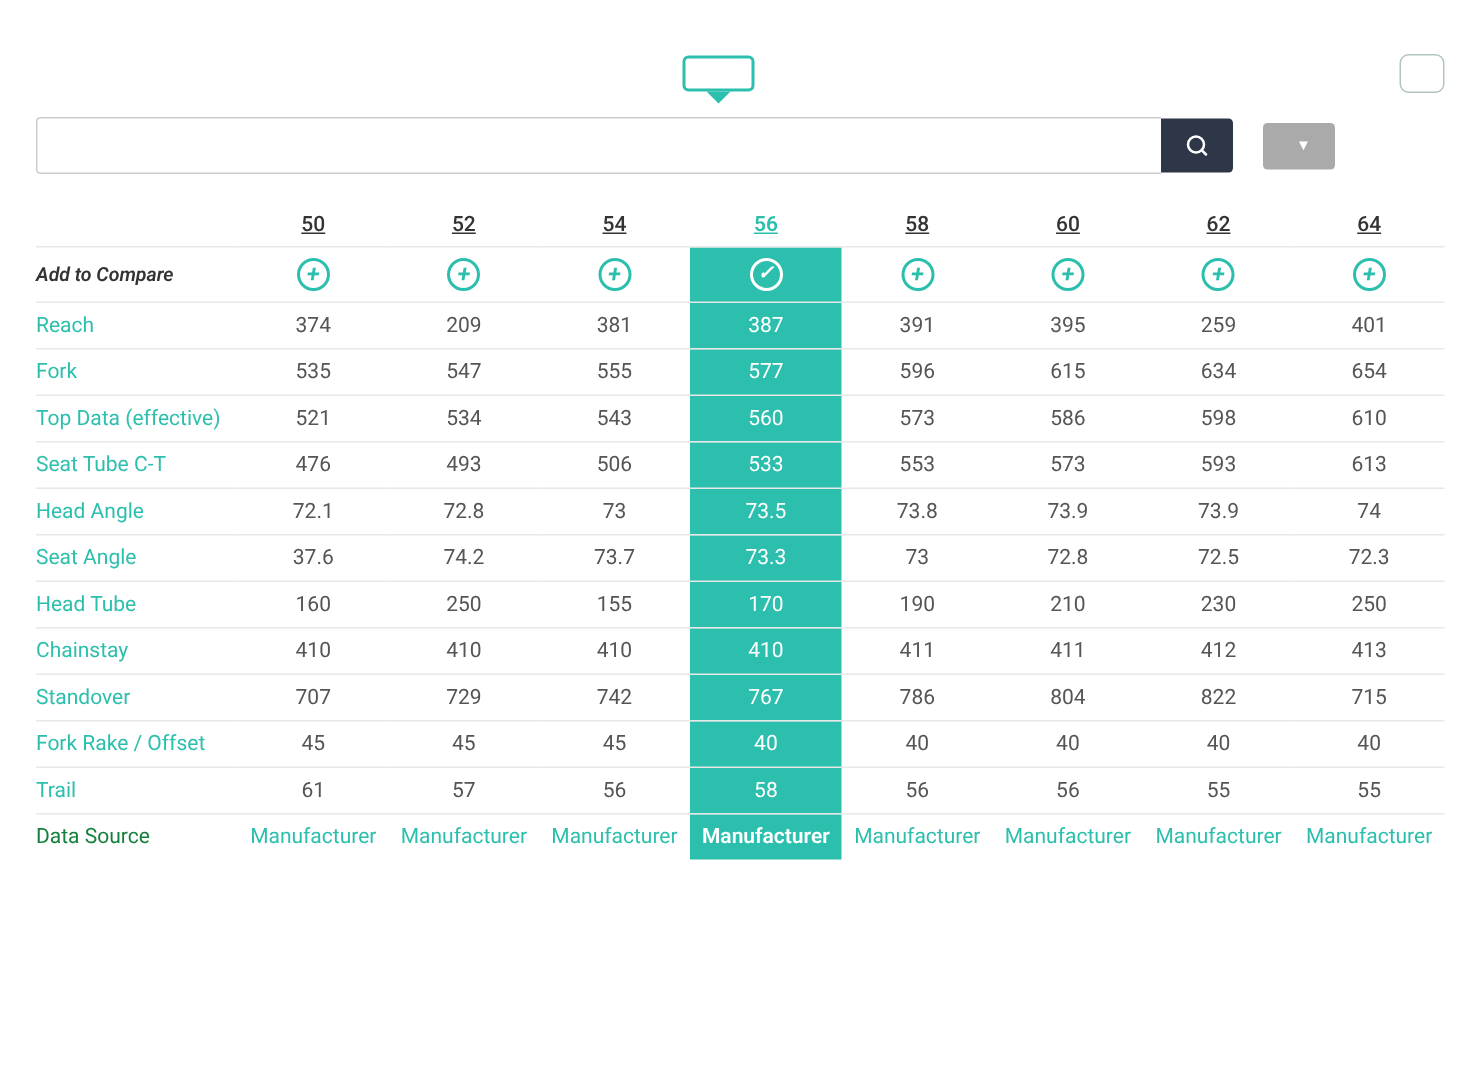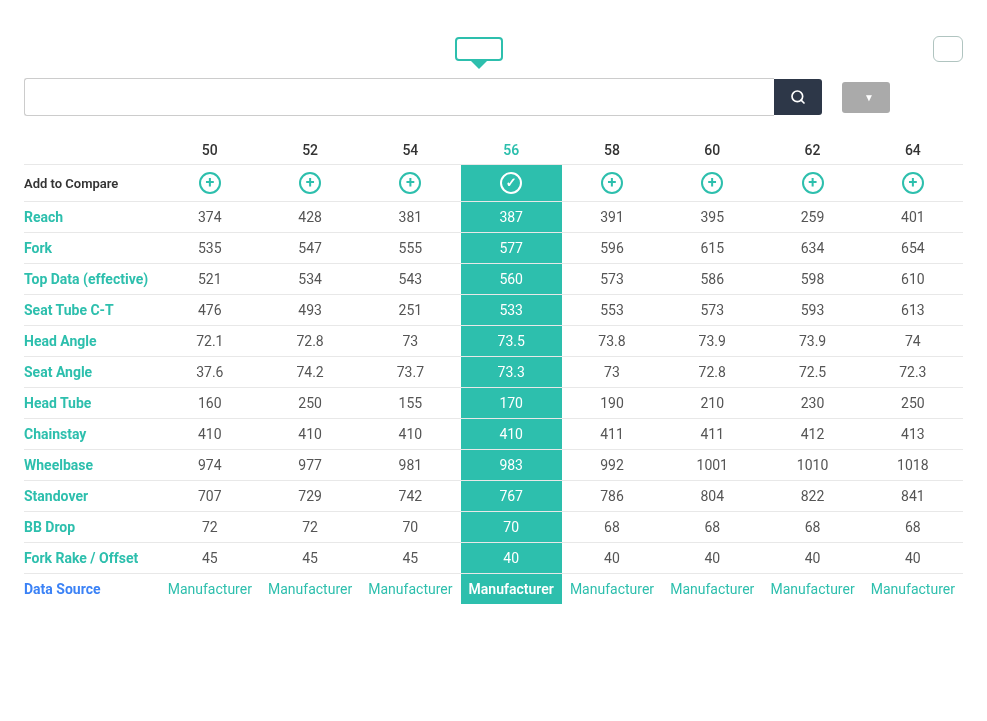--- a/index.html
+++ b/index.html
@@ -118,49 +118,51 @@
       width: 100%;
       border-collapse: collapse;
       font-size: 14px;
     }
 
     thead tr th {
       text-align: center;
       font-weight: 500;
       padding: 6px 4px;
       color: #333;
+      text-decoration: underline;
     }
 
     thead tr th:first-child {
       text-align: left;
     }
 
     tbody tr td {
       padding: 7px 6px;
       text-align: center;
       border-top: 1px solid #e8e8e8;
       color: #444;
     }
 
     tbody tr td:first-child {
       text-align: left;
       color: #2dbfad;
-      font-weight: 700;
+      font-weight: 400;
       padding-left: 0;
     }
 
     .col-selected {
       background: #2dbfad;
       color: #fff !important;
     }
 
     .add-compare-row td {
       font-weight: 600;
       color: #333 !important;
       font-size: 13px;
+      font-style: italic;
     }
 
     .add-compare-row td:first-child {
       color: #333 !important;
     }
 
     .circle-plus {
       display: inline-block;
       width: 22px;
       height: 22px;
@@ -251,21 +253,21 @@
         <td data-name="cell-0-2"><span class="circle-plus" data-name="add-compare-icon">+</span></td>
         <td data-name="cell-0-3" class="col-selected"><span class="circle-check" data-name="check-circle-icon">✓</span></td>
         <td data-name="cell-0-4"><span class="circle-plus" data-name="add-compare-icon">+</span></td>
         <td data-name="cell-0-5"><span class="circle-plus" data-name="add-compare-icon">+</span></td>
         <td data-name="cell-0-6"><span class="circle-plus" data-name="add-compare-icon">+</span></td>
         <td data-name="cell-0-7"><span class="circle-plus" data-name="add-compare-icon">+</span></td>
       </tr>
       <tr data-name="table-row">
         <td data-name="row-label" class="label-cell">Reach</td>
         <td data-name="cell-1-0" class="normal-cell">374</td>
-        <td data-name="cell-1-1" class="normal-cell">428</td>
+        <td data-name="cell-1-1" class="normal-cell">209</td>
         <td data-name="cell-1-2" class="normal-cell">381</td>
         <td data-name="cell-1-3" class="col-selected">387</td>
         <td data-name="cell-1-4" class="normal-cell">391</td>
         <td data-name="cell-1-5" class="normal-cell">395</td>
         <td data-name="cell-1-6" class="normal-cell">259</td>
         <td data-name="cell-1-7" class="normal-cell">401</td>
       </tr>
       <tr data-name="table-row">
         <td data-name="row-label" class="label-cell">Fork</td>
         <td data-name="cell-2-0" class="normal-cell">535</td>
@@ -285,21 +287,21 @@
         <td data-name="cell-3-3" class="col-selected">560</td>
         <td data-name="cell-3-4" class="normal-cell">573</td>
         <td data-name="cell-3-5" class="normal-cell">586</td>
         <td data-name="cell-3-6" class="normal-cell">598</td>
         <td data-name="cell-3-7" class="normal-cell">610</td>
       </tr>
       <tr data-name="table-row">
         <td data-name="row-label" class="label-cell">Seat Tube C-T</td>
         <td data-name="cell-4-0" class="normal-cell">476</td>
         <td data-name="cell-4-1" class="normal-cell">493</td>
-        <td data-name="cell-4-2" class="normal-cell">251</td>
+        <td data-name="cell-4-2" class="normal-cell">506</td>
         <td data-name="cell-4-3" class="col-selected">533</td>
         <td data-name="cell-4-4" class="normal-cell">553</td>
         <td data-name="cell-4-5" class="normal-cell">573</td>
         <td data-name="cell-4-6" class="normal-cell">593</td>
         <td data-name="cell-4-7" class="normal-cell">613</td>
       </tr>
       <tr data-name="table-row">
         <td data-name="row-label" class="label-cell">Head Angle</td>
         <td data-name="cell-5-0" class="normal-cell">72.1</td>
         <td data-name="cell-5-1" class="normal-cell">72.8</td>
@@ -337,65 +339,54 @@
         <td data-name="cell-8-0" class="normal-cell">410</td>
         <td data-name="cell-8-1" class="normal-cell">410</td>
         <td data-name="cell-8-2" class="normal-cell">410</td>
         <td data-name="cell-8-3" class="col-selected">410</td>
         <td data-name="cell-8-4" class="normal-cell">411</td>
         <td data-name="cell-8-5" class="normal-cell">411</td>
         <td data-name="cell-8-6" class="normal-cell">412</td>
         <td data-name="cell-8-7" class="normal-cell">413</td>
       </tr>
       <tr data-name="table-row">
-        <td data-name="row-label" class="label-cell">Wheelbase</td>
-        <td data-name="cell-9-0" class="normal-cell">974</td>
-        <td data-name="cell-9-1" class="normal-cell">977</td>
-        <td data-name="cell-9-2" class="normal-cell">981</td>
-        <td data-name="cell-9-3" class="col-selected">983</td>
-        <td data-name="cell-9-4" class="normal-cell">992</td>
-        <td data-name="cell-9-5" class="normal-cell">1001</td>
-        <td data-name="cell-9-6" class="normal-cell">1010</td>
-        <td data-name="cell-9-7" class="normal-cell">1018</td>
-      </tr>
-      <tr data-name="table-row">
         <td data-name="row-label" class="label-cell">Standover</td>
         <td data-name="cell-10-0" class="normal-cell">707</td>
         <td data-name="cell-10-1" class="normal-cell">729</td>
         <td data-name="cell-10-2" class="normal-cell">742</td>
         <td data-name="cell-10-3" class="col-selected">767</td>
         <td data-name="cell-10-4" class="normal-cell">786</td>
         <td data-name="cell-10-5" class="normal-cell">804</td>
         <td data-name="cell-10-6" class="normal-cell">822</td>
-        <td data-name="cell-10-7" class="normal-cell">841</td>
-      </tr>
-      <tr data-name="table-row">
-        <td data-name="row-label" class="label-cell">BB Drop</td>
-        <td data-name="cell-11-0" class="normal-cell">72</td>
-        <td data-name="cell-11-1" class="normal-cell">72</td>
-        <td data-name="cell-11-2" class="normal-cell">70</td>
-        <td data-name="cell-11-3" class="col-selected">70</td>
-        <td data-name="cell-11-4" class="normal-cell">68</td>
-        <td data-name="cell-11-5" class="normal-cell">68</td>
-        <td data-name="cell-11-6" class="normal-cell">68</td>
-        <td data-name="cell-11-7" class="normal-cell">68</td>
+        <td data-name="cell-10-7" class="normal-cell">715</td>
       </tr>
       <tr data-name="table-row">
         <td data-name="row-label" class="label-cell">Fork Rake / Offset</td>
         <td data-name="cell-12-0" class="normal-cell">45</td>
         <td data-name="cell-12-1" class="normal-cell">45</td>
         <td data-name="cell-12-2" class="normal-cell">45</td>
         <td data-name="cell-12-3" class="col-selected">40</td>
         <td data-name="cell-12-4" class="normal-cell">40</td>
         <td data-name="cell-12-5" class="normal-cell">40</td>
         <td data-name="cell-12-6" class="normal-cell">40</td>
         <td data-name="cell-12-7" class="normal-cell">40</td>
       </tr>
       <tr data-name="table-row">
-        <td data-name="row-label" style="color: #3b82f6;">Data Source</td>
+        <td data-name="row-label" class="label-cell">Trail</td>
+        <td data-name="cell-13-0" class="normal-cell">61</td>
+        <td data-name="cell-13-1" class="normal-cell">57</td>
+        <td data-name="cell-13-2" class="normal-cell">56</td>
+        <td data-name="cell-13-3" class="col-selected">58</td>
+        <td data-name="cell-13-4" class="normal-cell">56</td>
+        <td data-name="cell-13-5" class="normal-cell">56</td>
+        <td data-name="cell-13-6" class="normal-cell">55</td>
+        <td data-name="cell-13-7" class="normal-cell">55</td>
+      </tr>
+      <tr data-name="table-row">
+        <td data-name="row-label" style="color: #15803d;">Data Source</td>
         <td data-name="cell-14-0"><a class="data-source-link" data-name="data-source-link">Manufacturer</a></td>
         <td data-name="cell-14-1"><a class="data-source-link" data-name="data-source-link">Manufacturer</a></td>
         <td data-name="cell-14-2"><a class="data-source-link" data-name="data-source-link">Manufacturer</a></td>
         <td data-name="cell-14-3" class="col-selected data-source-selected">Manufacturer</td>
         <td data-name="cell-14-4"><a class="data-source-link" data-name="data-source-link">Manufacturer</a></td>
         <td data-name="cell-14-5"><a class="data-source-link" data-name="data-source-link">Manufacturer</a></td>
         <td data-name="cell-14-6"><a class="data-source-link" data-name="data-source-link">Manufacturer</a></td>
         <td data-name="cell-14-7"><a class="data-source-link" data-name="data-source-link">Manufacturer</a></td>
       </tr>
     </tbody>

